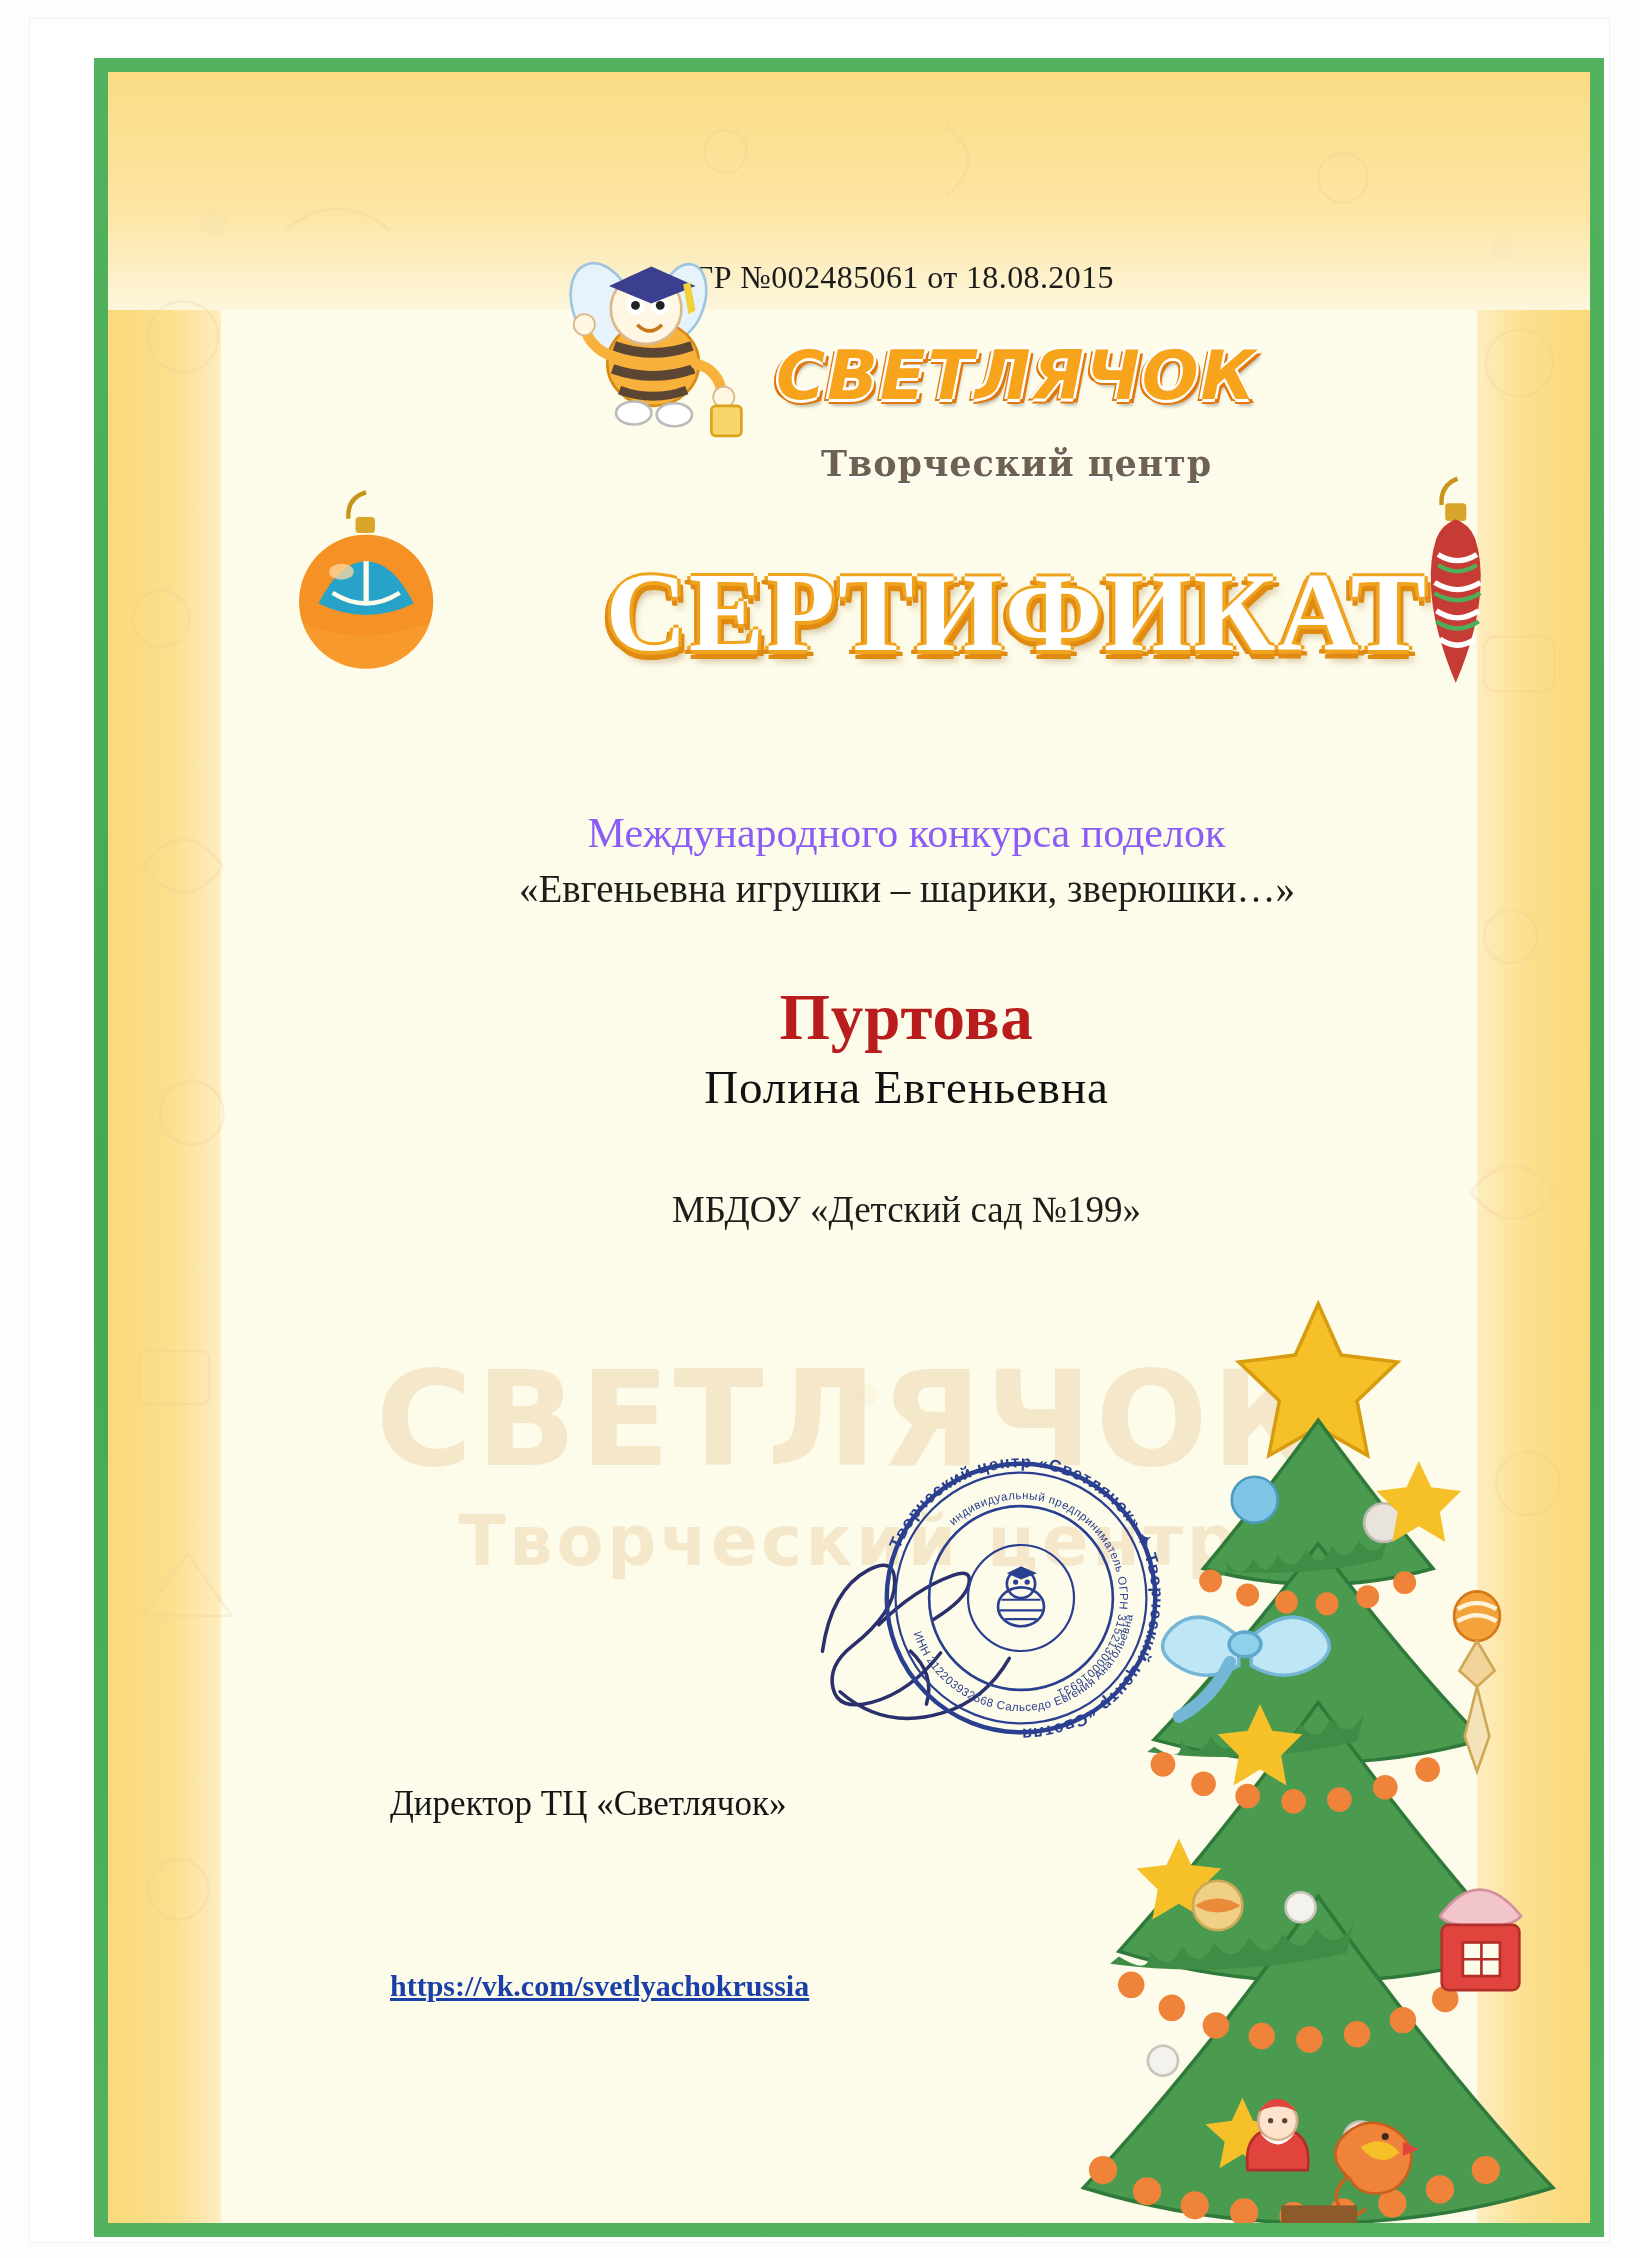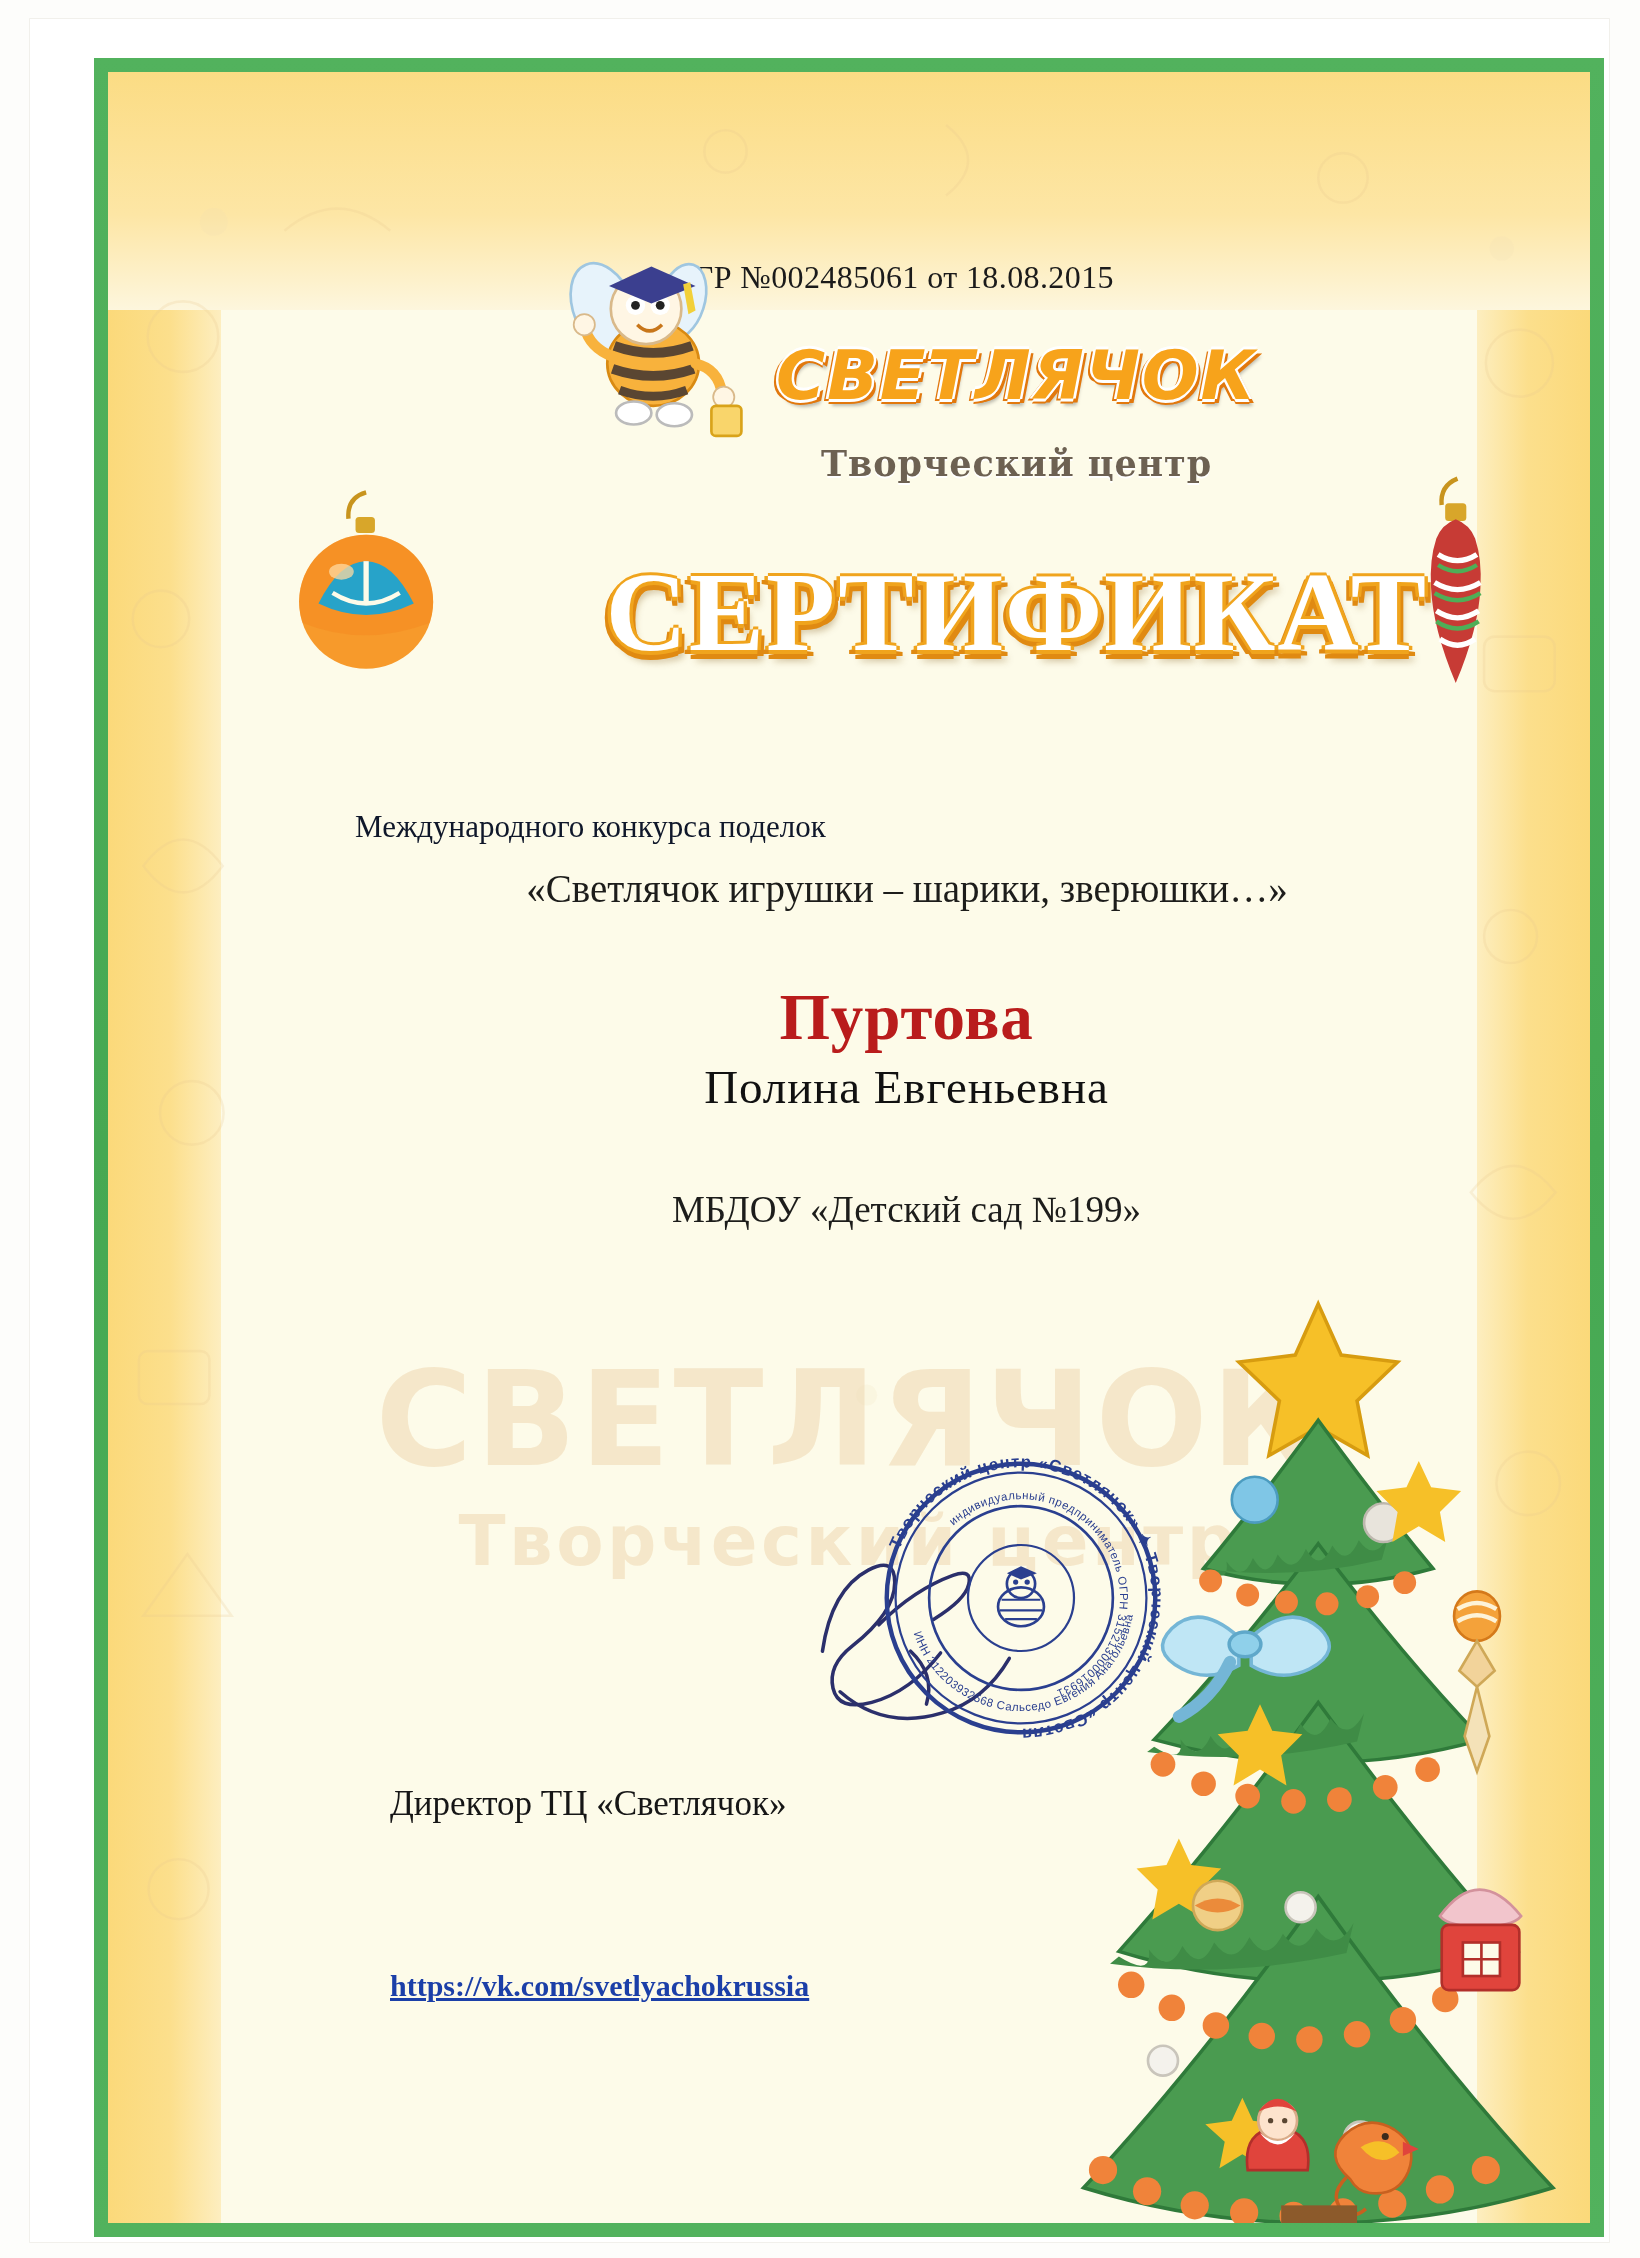--- a/index.html
+++ b/index.html
@@ -181,23 +181,23 @@
   
   .orn-left { position: absolute; left: 184px; top: 415px; width: 150px; height: 203px; }
   .orn-right { position: absolute; left: 1279px; top: 401px; width: 141px; height: 221px; }
 
   
   .contest-1 {
     position: absolute;
     left: 247px;
     top: 737px;
     width: 1103px;
-    text-align: left;
-    font-size: 31px;
-    color: #0f172a;
+    text-align: center;
+    font-size: 42px;
+    color: #8b5cf6;
   }
   .contest-2 {
     position: absolute;
     left: 221px;
     top: 794px;
     width: 1156px;
     text-align: center;
     font-size: 39px;
     color: #1d1d1b;
   }
@@ -391,21 +391,21 @@
             <path d="M60 188 q20 14 40 0"></path>
           </g>
           <g stroke="#4fae57" stroke-width="5" fill="none">
             <path d="M58 104 q22 14 44 0"></path>
             <path d="M54 136 q26 16 52 0"></path>
             <path d="M56 168 q24 16 48 0"></path>
           </g>
         </svg>
 
         <div class="contest-1">Международного конкурса  поделок</div>
-        <div class="contest-2">«Светлячок игрушки – шарики, зверюшки…»</div>
+        <div class="contest-2">«Евгеньевна игрушки – шарики, зверюшки…»</div>
         <div class="recipient-1">Пуртова</div>
         <div class="recipient-2">Полина Евгеньевна</div>
         <div class="org">МБДОУ «Детский сад №199»</div>
 
         <svg class="signature" viewBox="0 0 290 270">
           <g fill="none" stroke="#2b2f6b" stroke-width="4" stroke-linecap="round">
             <path d="M40 150 q10 -70 52 -92 q30 -16 30 14 q0 34 -48 72 q-28 22 -22 48 q6 26 44 16 q44 -12 78 -56"></path>
             <path d="M104 120 q40 -40 84 -56 q22 -8 18 10 q-4 18 -40 40"></path>
             <path d="M60 196 q50 44 116 24 q48 -14 76 -62"></path>
             <path d="M140 150 q28 26 18 60"></path>

